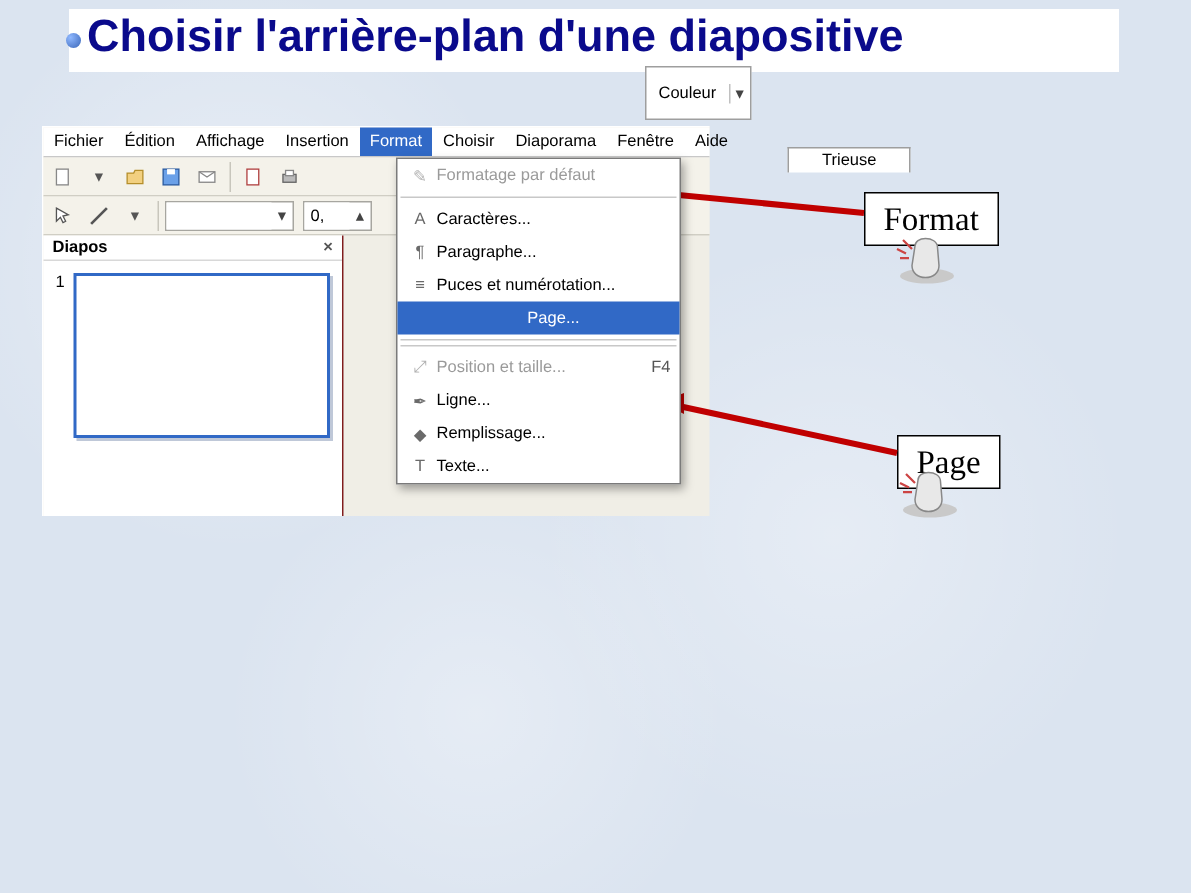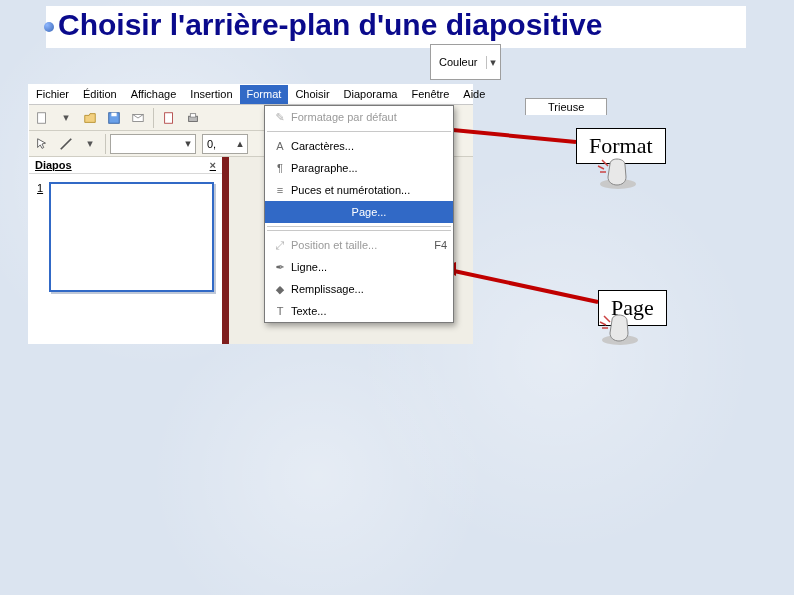--- a/index.html
+++ b/index.html
@@ -88,23 +88,22 @@
   .combo input {
     border:none; outline:none; padding:0 4px;
     width: 70px; height:18px; font-size:11px;
   }
   .combo .dd { width:14px; text-align:center; color:#444; }
 
   .body-row { display:flex; height: calc(100% - 72px); }
   .slides-panel {
     width: 200px;
     background:#fff;
-    border-right:7px solid #7f1d1d;
+    border-right:1px solid #7f1d1d;
     position:relative;
-    text-decoration:underline;
   }
   .panel-head {
     display:flex; justify-content:space-between; align-items:center;
     padding: 2px 6px;
     font-weight:bold;
     border-bottom:1px solid #d8d8d8;
   }
   .panel-head .x { font-family: Arial; color:#555; cursor:pointer; }
   .thumb-wrap { padding: 8px 8px; display:flex; }
   .thumb-num { width:12px; font-size:11px; color:#000; }

